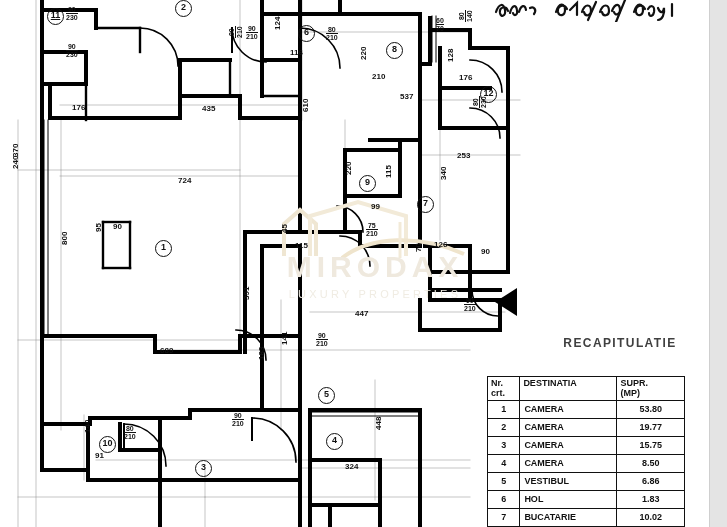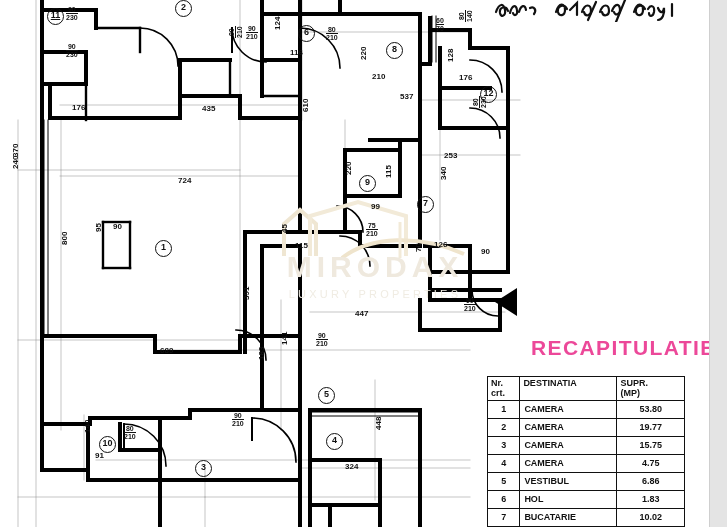--- a/index.html
+++ b/index.html
@@ -41,21 +41,21 @@
   
   .hand{position:absolute;left:492px;top:-4px;width:200px;height:26px;}
 
   
   .arrow{position:absolute;left:495px;top:288px;width:0;height:0;
          border-top:14px solid transparent;border-bottom:14px solid transparent;
          border-right:22px solid #000;}
 
   
   .recap{position:absolute;left:487px;top:336px;width:222px;}
-  .recap-title{font-size:21px;font-weight:700;letter-spacing:1.4px;color:#ec4899;
+  .recap-title{font-size:12px;font-weight:700;letter-spacing:1.4px;color:#404040;
                text-align:center;font-family:"Liberation Sans",sans-serif;
                padding-left:44px;}
   table.recap-tbl{position:absolute;left:487px;top:376px;width:198px;
                   border-collapse:collapse;font-family:"Liberation Sans",sans-serif;}
   table.recap-tbl td,table.recap-tbl th{border:1px solid #111;color:#111;
                   font-size:9px;font-weight:700;padding:1px 2px;height:15px;}
   .c-nr{width:28px;text-align:center;}
   .c-dest{width:95px;text-align:left;padding-left:4px !important;}
   .c-sup{width:66px;text-align:center;}
   th.c-nr,th.c-dest,th.c-sup{height:26px;vertical-align:top;font-size:8px;line-height:1.15;text-align:left;padding-left:3px !important;}
@@ -303,21 +303,21 @@
       <div class="rnum" style="left: 99px; top: 436px;">10</div>
       <div class="rnum" style="left: 47px; top: 8px; text-decoration: underline;">11</div>
       <div class="rnum" style="left: 480px; top: 86px;">12</div>
       <div class="lbl dim" style="left: 178px; top: 177px;">724</div>
       <div class="lbl dim" style="left: 160px; top: 347px;">689</div>
       <div class="lbl dim" style="left: 72px; top: 104px;">176</div>
       <div class="lbl dim" style="left: 202px; top: 105px;">435</div>
       <div class="lbl dim" style="left: 290px; top: 49px; text-align: right;">116</div>
       <div class="lbl dim" style="left: 372px; top: 73px;">210</div>
       <div class="lbl dim" style="left: 459px; top: 74px;">176</div>
-      <div class="lbl dim" style="left: 444px; top: 152px;">253</div>
+      <div class="lbl dim" style="left: 457px; top: 152px;">253</div>
       <div class="lbl dim" style="left: 295px; top: 242px;">115</div>
       <div class="lbl dim" style="left: 434px; top: 241px;">126</div>
       <div class="lbl dim" style="left: 371px; top: 203px;">99</div>
       <div class="lbl dim" style="left: 481px; top: 248px;">90</div>
       <div class="lbl dim" style="left: 355px; top: 310px;">447</div>
       <div class="lbl dim" style="left: 345px; top: 463px;">324</div>
       <div class="lbl dim" style="left: 198px; top: 494px; margin-top: 47px;">192</div>
       <div class="lbl dim" style="left: 95px; top: 452px;">91</div>
       <div class="lbl dim" style="left: 113px; top: 223px;">90</div>
       <div class="lbl dim" style="left: 400px; top: 93px;">537</div>
@@ -425,21 +425,21 @@
           <td class="c-sup">19.77</td>
         </tr>
         <tr>
           <td class="c-nr">3</td>
           <td class="c-dest">CAMERA</td>
           <td class="c-sup">15.75</td>
         </tr>
         <tr>
           <td class="c-nr">4</td>
           <td class="c-dest">CAMERA</td>
-          <td class="c-sup">4.75</td>
+          <td class="c-sup">8.50</td>
         </tr>
         <tr>
           <td class="c-nr">5</td>
           <td class="c-dest">VESTIBUL</td>
           <td class="c-sup">6.86</td>
         </tr>
         <tr>
           <td class="c-nr">6</td>
           <td class="c-dest">HOL</td>
           <td class="c-sup">1.83</td>

